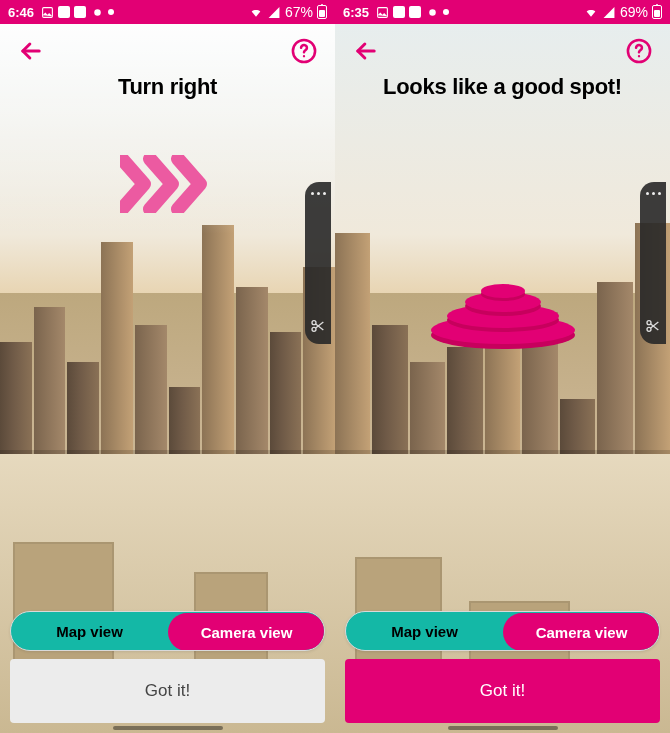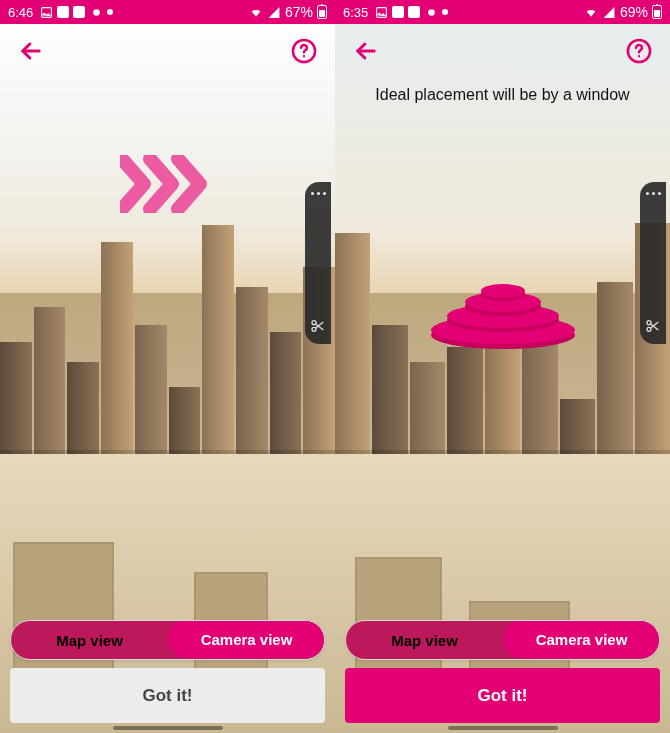--- a/index.html
+++ b/index.html
@@ -8,21 +8,21 @@
     --dark:#333;
     --grey:#bfbfbf;
     --light:#e9e9e9;
   }
   *{box-sizing:border-box;margin:0;padding:0;font-family:-apple-system,Helvetica,Arial,sans-serif}
   body{background:#ddd;display:flex;width:670px;height:733px;overflow:hidden}
   .screen{position:relative;width:335px;height:733px;overflow:hidden}
   .screen.left{border-right:0}
   
   .statusbar{position:absolute;top:0;left:0;right:0;height:24px;background:var(--magenta);color:#fff;display:flex;align-items:center;padding:0 8px;font-size:12px;z-index:20}
-  .statusbar .clock{font-size:13px;font-weight:400}
+  .statusbar .clock{font-size:13px;font-weight:700}
   .status-left-icons{display:flex;gap:4px;margin-left:6px;align-items:center}
   .status-right{margin-left:auto;display:flex;align-items:center;gap:4px}
   .status-icon{display:inline-flex;align-items:center;justify-content:center;width:14px;height:14px}
   .sq{width:12px;height:12px;border-radius:2px;background:#fff;display:inline-block}
   .dot{width:6px;height:6px;border-radius:50%;background:#fff;display:inline-block}
   .pct{font-size:14px}
   .batt{width:10px;height:14px;border:1px solid #fff;border-radius:2px;position:relative;display:inline-block}
   .batt::before{content:"";position:absolute;left:3px;right:3px;top:-2px;height:2px;background:#fff;border-radius:1px}
   .batt::after{content:"";position:absolute;left:1px;right:1px;bottom:1px;height:60%;background:#fff;border-radius:1px}
   
@@ -50,24 +50,24 @@
   .chevrons svg{display:inline-block}
   
   .signal{position:absolute;top:280px;left:50%;transform:translateX(-50%);z-index:12}
   
   .sysrail{position:absolute;right:4px;top:182px;width:26px;height:162px;background:rgba(40,40,40,.9);border-top-left-radius:14px;border-bottom-left-radius:14px;z-index:14;display:flex;flex-direction:column;align-items:center;justify-content:space-between;padding:10px 0}
   .sysrail .dots{display:flex;gap:3px}
   .sysrail .dots span{width:3px;height:3px;border-radius:50%;background:#eee;display:inline-block}
   .sysrail .sci svg{display:block}
   
   .controls{position:absolute;left:0;right:0;bottom:0;z-index:18}
-  .toggle{display:flex;margin:0 10px 8px 10px;background:#be185d;border-radius:999px;height:40px;align-items:flex-start;border:1px solid #d9d9d9;overflow:hidden;box-shadow:0 1px 3px rgba(0,0,0,.1)}
+  .toggle{display:flex;margin:0 10px 8px 10px;background:#14b8a6;border-radius:999px;height:40px;align-items:flex-end;border:1px solid #d9d9d9;overflow:hidden;box-shadow:0 1px 3px rgba(0,0,0,.1)}
   .toggle>button{flex:1;height:100%;border:none;background:none;font-size:15px;font-weight:700;color:#000}
   .toggle>button.active{background:var(--magenta);color:#fff;border-radius:999px;margin:-1px -1px -1px 0}
-  .cta{display:block;width:calc(100% - 20px);margin:0 10px 10px 10px;height:55px;border:none;border-radius:4px;font-size:17px;font-weight:700}
+  .cta{display:block;width:calc(100% - 20px);margin:0 10px 10px 10px;height:64px;border:none;border-radius:4px;font-size:17px;font-weight:400}
   .cta.light{background:#ececec;color:#444}
   .cta.dark{background:var(--magenta);color:#fff}
   .gesturebar{position:absolute;bottom:3px;left:50%;transform:translateX(-50%);width:110px;height:4px;border-radius:2px;background:rgba(0,0,0,.4);z-index:19}
 </style>
 </head>
 <body>
 
 <div class="screen left">
   <div class="camera-bg">
     <div class="sky"></div>
@@ -135,20 +135,23 @@
     </button>
     <button class="iconbtn">
       <svg width="28" height="28" viewBox="0 0 24 24" fill="none" stroke="#e20074" stroke-width="2.2">
           <circle cx="12" cy="12" r="9.5"></circle>
           <path d="M9.5 9.2a2.5 2.5 0 015 .3c0 1.7-2.5 2-2.5 3.5" stroke-linecap="round"></path>
           <circle cx="12" cy="16.5" r="1" fill="#e20074" stroke="none"></circle>
         </svg>
     </button>
   </div>
 
+  <div class="heading">
+    <div class="title">Turn right</div>
+  </div>
 
   <div class="chevrons">
     <svg width="96" height="58" viewBox="0 0 96 58">
       <path d="M2 4 L24 29 L2 54" fill="none" stroke="#ec5aa1" stroke-width="14" stroke-linecap="round" stroke-linejoin="round"></path>
       <path d="M30 4 L52 29 L30 54" fill="none" stroke="#ec5aa1" stroke-width="14" stroke-linecap="round" stroke-linejoin="round"></path>
       <path d="M58 4 L80 29 L58 54" fill="none" stroke="#ec5aa1" stroke-width="14" stroke-linecap="round" stroke-linejoin="round"></path>
     </svg>
   </div>
 
   <div class="sysrail">
@@ -242,21 +245,21 @@
     <button class="iconbtn">
       <svg width="28" height="28" viewBox="0 0 24 24" fill="none" stroke="#e20074" stroke-width="2.2">
           <circle cx="12" cy="12" r="9.5"></circle>
           <path d="M9.5 9.2a2.5 2.5 0 015 .3c0 1.7-2.5 2-2.5 3.5" stroke-linecap="round"></path>
           <circle cx="12" cy="16.5" r="1" fill="#e20074" stroke="none"></circle>
         </svg>
     </button>
   </div>
 
   <div class="heading">
-    <div class="sub">Ideal placement will be by a window</div>
+    <div class="title">Looks like a good spot!</div>
   </div>
 
   <div class="signal">
     <svg width="170" height="70" viewBox="0 0 170 70">
       <ellipse cx="85" cy="55" rx="72" ry="14" fill="#c7005d"></ellipse>
       <ellipse cx="85" cy="50" rx="72" ry="14" fill="#e20074"></ellipse>
       <ellipse cx="85" cy="40" rx="56" ry="12" fill="#c7005d"></ellipse>
       <ellipse cx="85" cy="36" rx="56" ry="12" fill="#e20074"></ellipse>
       <ellipse cx="85" cy="26" rx="38" ry="10" fill="#c7005d"></ellipse>
       <ellipse cx="85" cy="22" rx="38" ry="10" fill="#e20074"></ellipse>

